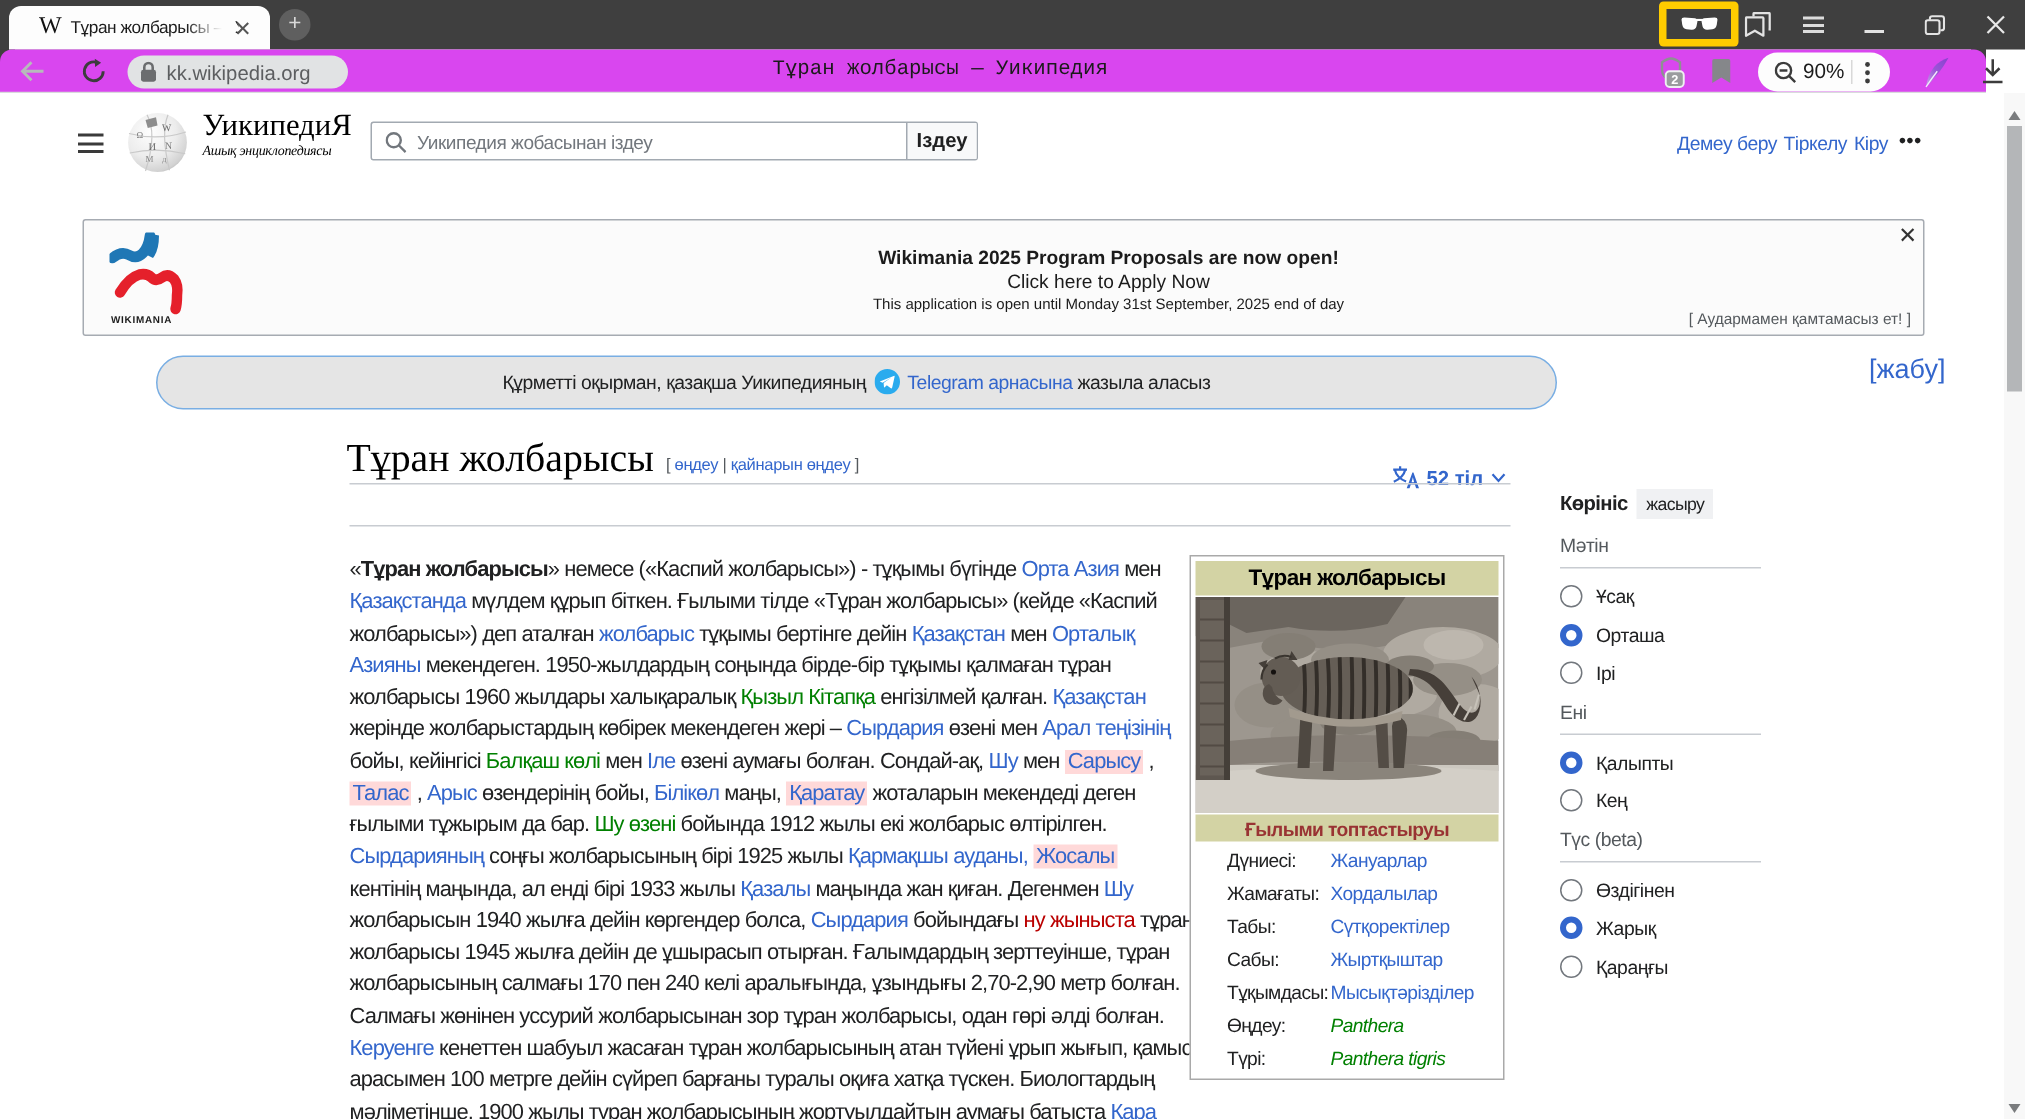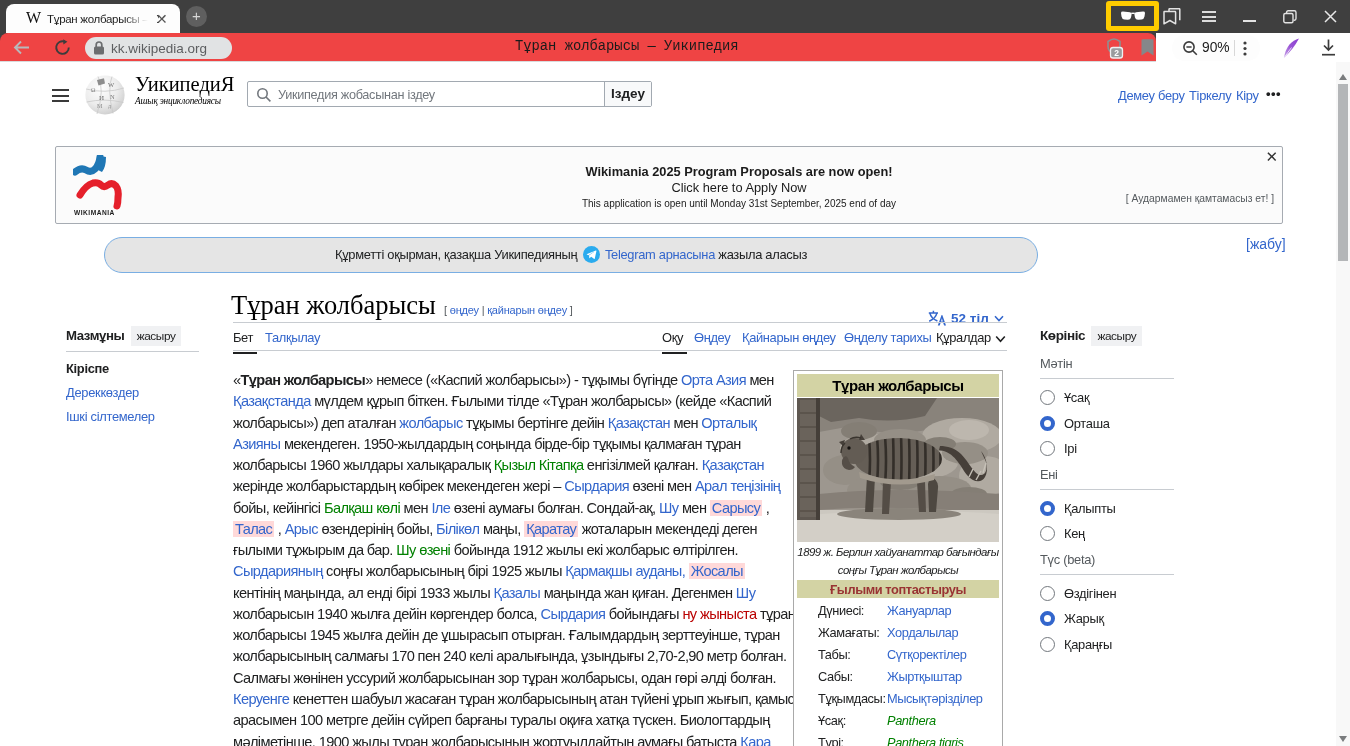--- a/index.html
+++ b/index.html
@@ -14,21 +14,21 @@
   
   #tabbar { position:absolute; left:0; top:0; width:1350px; height:33px; background:#3f3f3f; }
   #tab { position:absolute; left:6px; top:4px; width:174px; height:29px; background:#fdfdfd;
          border-radius:8px 8px 0 0; }
   #tab .fav { position:absolute; left:20px; top:5px; font-family:"Liberation Serif",serif; font-size:16px; color:#111; }
   #tab .ttl { position:absolute; left:41px; top:9px; width:112px; font-size:11.5px; letter-spacing:-0.3px; color:#1c1c1c; white-space:nowrap; overflow:hidden; }
   #tab .fade { position:absolute; left:118px; top:5px; width:30px; height:20px; background:linear-gradient(90deg,rgba(253,253,253,0),#fdfdfd 80%); }
   #tab .x { position:absolute; left:150px; top:7px; font-size:14px; color:#555; }
   #newtab { position:absolute; left:186px; top:6px; width:21px; height:21px; border-radius:50%; background:#5f5f5f; color:#d8d8d8; font-size:15px; text-align:center; line-height:20px; }
 
-  #addr { position:absolute; left:0; top:33px; width:1156px; height:29px; background:#ef4444; border-bottom:1px solid #d9dbdc; border-radius:8px 8px 0 0; }
+  #addr { position:absolute; left:0; top:33px; width:1324px; height:29px; background:#d946ef; border-bottom:1px solid #d9dbdc; border-radius:8px 8px 0 0; }
   #addr .corner { position:absolute; top:-1px; width:10px; height:10px; background:#3f3f3f; z-index:-1; }
   #urlpill { position:absolute; left:85px; top:4px; width:147px; height:22px; background:#e1e3e4; border-radius:11px; }
   #urlpill .lock { position:absolute; left:8px; top:4px; }
   #urlpill .u { position:absolute; left:26px; top:4px; font-size:13.5px; color:#5c5e60; }
   #pgtitle { position:absolute; left:515px; top:6px; width:220px; font-size:13.8px; color:#1b1b1b; white-space:nowrap;font-family:Liberation Mono, monospace; }
   #zoompill { position:absolute; left:1172px; top:2px; width:88px; height:26px; background:#fdfdfd; border-radius:13px; }
 
   
   #page { position:absolute; left:0; top:62px; width:1350px; height:684px; background:#fff; }
 
@@ -43,26 +43,26 @@
   #tagline { position:absolute; left:135px; top:34px; font-family:"Liberation Serif",serif; font-style:italic; font-size:9.3px; letter-spacing:-0.2px; color:#000; }
   #search { position:absolute; left:247px; top:19px; width:405px; height:26px; border:1px solid #a2a9b1; border-radius:2px; background:#fff; }
   #search .btn { position:absolute; right:0; top:0; width:47px; height:24px; background:#f8f9fa; border-left:1px solid #a2a9b1; font-size:13.5px; font-weight:bold; color:#202122; text-align:center; line-height:24px; }
   #search .ph { position:absolute; left:30px; top:6px; font-size:12.7px; letter-spacing:-0.3px; color:#72777d; }
 
   
   #banner { position:absolute; left:55px; top:84px; width:1228px; height:78px; background:#fbfbfb; border:1px solid #a6abb2; border-radius:2px; }
   #banner .t1 { position:absolute; left:140px; right:0; top:17px; text-align:center; font-weight:bold; font-size:12.8px; color:#1b1b1b; }
   #banner .t2 { position:absolute; left:140px; right:0; top:33px; text-align:center; font-size:12.8px; color:#1b1b1b; }
   #banner .t3 { position:absolute; left:140px; right:0; top:51px; text-align:center; font-size:10px; color:#1b1b1b; }
-  #banner .tr { position:absolute; right:8px; bottom:19px; font-size:10.3px; color:#54595d; }
+  #banner .tr { position:absolute; right:8px; bottom:4px; font-size:10.3px; color:#54595d; }
   #banner .bx { position:absolute; right:4px; top:1px; font-size:15px; color:#333; }
 
   
   #tg { position:absolute; left:104px; top:175px; width:934px; height:36px; border:1px solid #79aee3; border-radius:18px; background:#e5e5e5; font-size:12.9px; letter-spacing:-0.3px; color:#202122; text-align:center; line-height:34px; }
-  #jabu { position:absolute; left:1246px; top:174px; font-size:14px; }
+  #jabu { position:absolute; left:1246px; top:174px; font-size:18px; }
 
   
   #atitle { position:absolute; left:231px; top:228px; font-family:"Liberation Serif",serif; font-size:26.5px; color:#000; }
   #editsec { position:absolute; left:444px; top:242px; font-size:11px; letter-spacing:-0.2px; color:#54595d; }
   #langsel { position:absolute; left:928px; top:248px; font-size:13.5px; color:#3366cc; font-weight:bold; }
   #tborder { position:absolute; left:233px; top:260px; width:774px; height:1px; background:#c8ccd1; }
 
   
   #tabs { position:absolute; left:233px; top:268px; width:774px; height:22px; font-size:12.9px; letter-spacing:-0.35px; color:#202122; }
   #tabs .ul { position:absolute; bottom:-2px; height:2px; background:#202122; }
@@ -267,45 +267,22 @@
     <svg style="vertical-align:-3px;margin-right:4px;" width="19" height="16" viewBox="0 0 19 16">
       <path d="M0.8 3.1 L10 3.1 M5.4 0.8 L5.4 3.1 M2 3.4 Q3 8.4 9.4 11 M8.8 3.4 Q7.6 8.4 1.2 11.2" stroke="#3366cc" stroke-width="1.5" fill="none"></path>
       <path d="M13.6 5 L9.8 15.5 L11.7 15.5 L12.55 13 L15.25 13 L16.1 15.5 L18 15.5 L14.3 5 Z M13.05 11.5 L13.9 8.2 L14.75 11.5 Z" fill="#3366cc" stroke="none"></path>
     </svg>52 тіл
     <svg style="vertical-align:1px;margin-left:2px;" width="10" height="7" viewBox="0 0 10 7">
         <path d="M1 1.2 L5 5.6 L9 1.2" stroke="#3366cc" stroke-width="1.5" fill="none"></path>
       </svg>
   </div>
   <div id="tborder"></div>
 
-  <div id="tabs">
-    <span class="abs" style="left:0;">Бет</span>
-    <div class="ul" style="left:0;width:24px;"></div>
-    <a class="abs" style="left:32px;">Талқылау</a>
-    <span class="abs" style="left:429px;">Оқу</span>
-    <div class="ul" style="left:429px;width:25px;"></div>
-    <a class="abs" style="left:461px;">Өңдеу</a>
-    <a class="abs" style="left:509px;">Қайнарын өңдеу</a>
-    <a class="abs" style="left:611px;">Өңделу тарихы</a>
-    <span class="abs" style="left:703px;">Құралдар</span>
-    <svg class="abs" style="left:762px;top:5px;" width="11" height="8" viewBox="0 0 11 8">
-        <path d="M1.2 1.5 L5.5 6.2 L9.8 1.5" stroke="#202122" stroke-width="1.6" fill="none"></path>
-      </svg>
-  </div>
   <div id="tabsline"></div>
 
-  <div id="toc">
-    <div style="font-size:13.2px;font-weight:bold;color:#202122;letter-spacing:-0.4px;">Мазмұны
-      <span style="font-weight:normal;font-size:11.8px;background:#f0f1f3;padding:3px 6px;margin-left:3px;color:#202122;">жасыру</span>
-    </div>
-    <div style="width:133px;height:1px;background:#c8ccd1;margin:8px 0 9px;"></div>
-    <div style="font-weight:bold;color:#202122;margin-bottom:9px;">Кіріспе</div>
-    <div style="margin-bottom:9px;"><a>Дереккөздер</a></div>
-    <div><a>Ішкі сілтемелер</a></div>
-  </div>
 
   <div id="appr">
     <div style="font-size:13.5px;font-weight:bold;color:#202122;margin-bottom:13px;letter-spacing:-0.4px;">Көрініс
       <span style="font-weight:normal;font-size:11.8px;background:#f0f1f3;padding:3px 6px;margin-left:3px;">жасыру</span>
     </div>
     <div class="sec">Мәтін</div>
     <div class="ritem"><span class="radio"></span>Ұсақ</div>
     <div class="ritem"><span class="radio on"></span>Орташа</div>
     <div class="ritem"><span class="radio"></span>Ірі</div>
     <div class="sec">Ені</div>
@@ -410,21 +387,20 @@
         <circle cx="52" cy="50" r="1.7" fill="#14110f"></circle>
         <path d="M53 41 Q58 38 64 40 M48 45 Q44 49 44 55" stroke="#3a352f" stroke-width="1.4" fill="none"></path>
         <path d="M142 52 C158 54 163 68 170 77 C176 84 184 86 188 79 C192 72 190 60 184 53 L189 64 C191 72 188 78 183 77 C177 76 172 64 164 56 C158 50 150 48 143 48 Z" fill="#463f39"></path>
         <g stroke="#c6c1b8" stroke-width="1.4">
           <path d="M172 79 L176 71"></path>
             <path d="M179 82 L184 73"></path>
             <path d="M186 75 L189 65"></path>
         </g>
       </g>
     </svg>
-    <div class="cap">1899 ж. Берлин хайуанаттар бағындағы<br>соңғы Тұран жолбарысы</div>
     <div class="sci">Ғылыми топтастыруы</div>
     <table>
       <tbody>
           <tr>
             <td class="l">Дүниесі:</td>
             <td><a>Жануарлар</a></td>
           </tr>
       <tr>
             <td class="l">Жамағаты:</td>
             <td><a>Хордалылар</a></td>
@@ -435,21 +411,21 @@
           </tr>
       <tr>
             <td class="l">Сабы:</td>
             <td><a>Жыртқыштар</a></td>
           </tr>
       <tr>
             <td class="l">Тұқымдасы:</td>
             <td><a>Мысықтәрізділер</a></td>
           </tr>
       <tr>
-            <td class="l">Ұсақ:</td>
+            <td class="l">Өңдеу:</td>
             <td><a class="grn" style="font-style:italic;">Panthera</a></td>
           </tr>
       <tr>
             <td class="l">Түрі:</td>
             <td><a class="grn" style="font-style:italic;">Panthera tigris</a></td>
           </tr>
     </tbody>
       </table>
   </div>
 </div>

